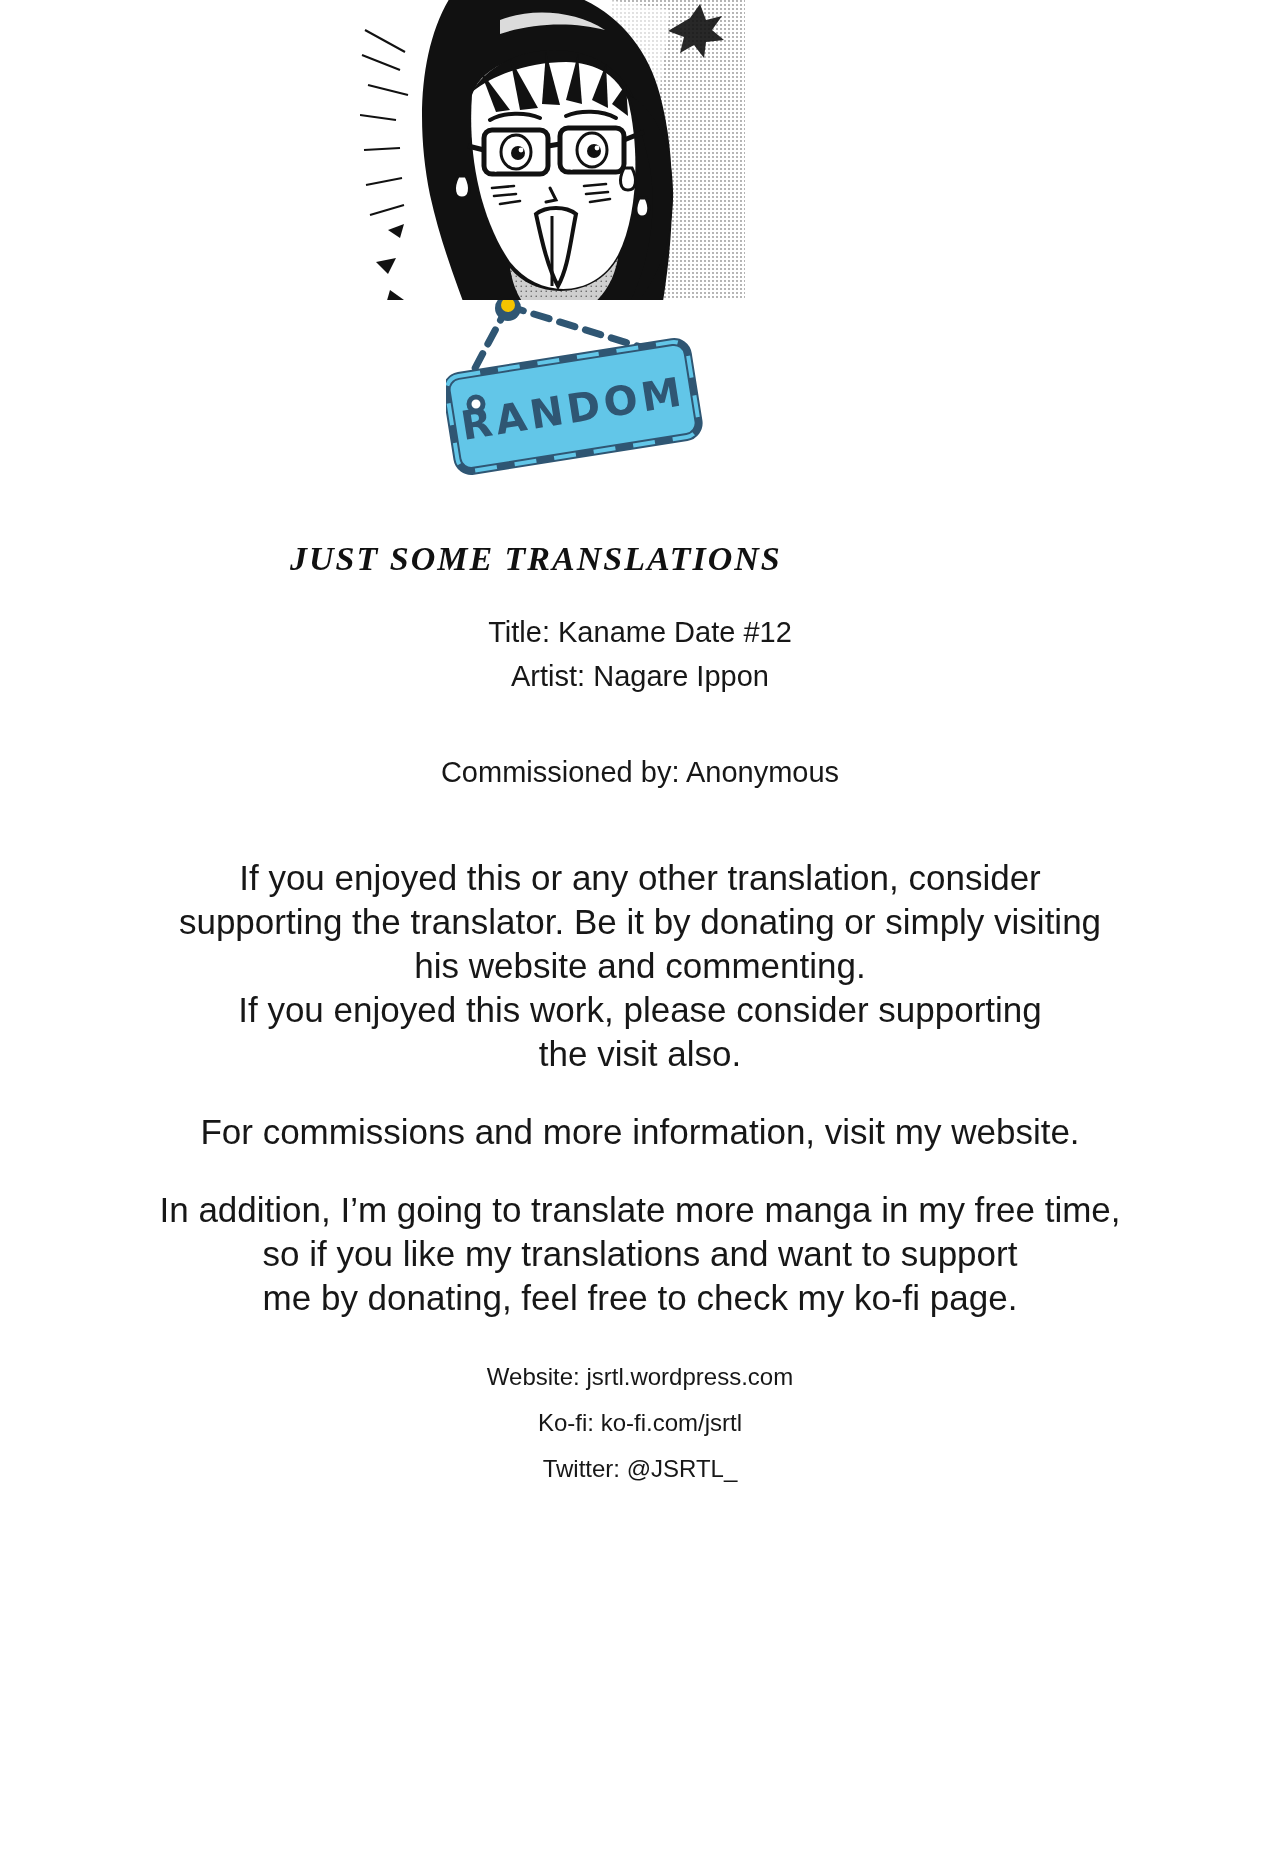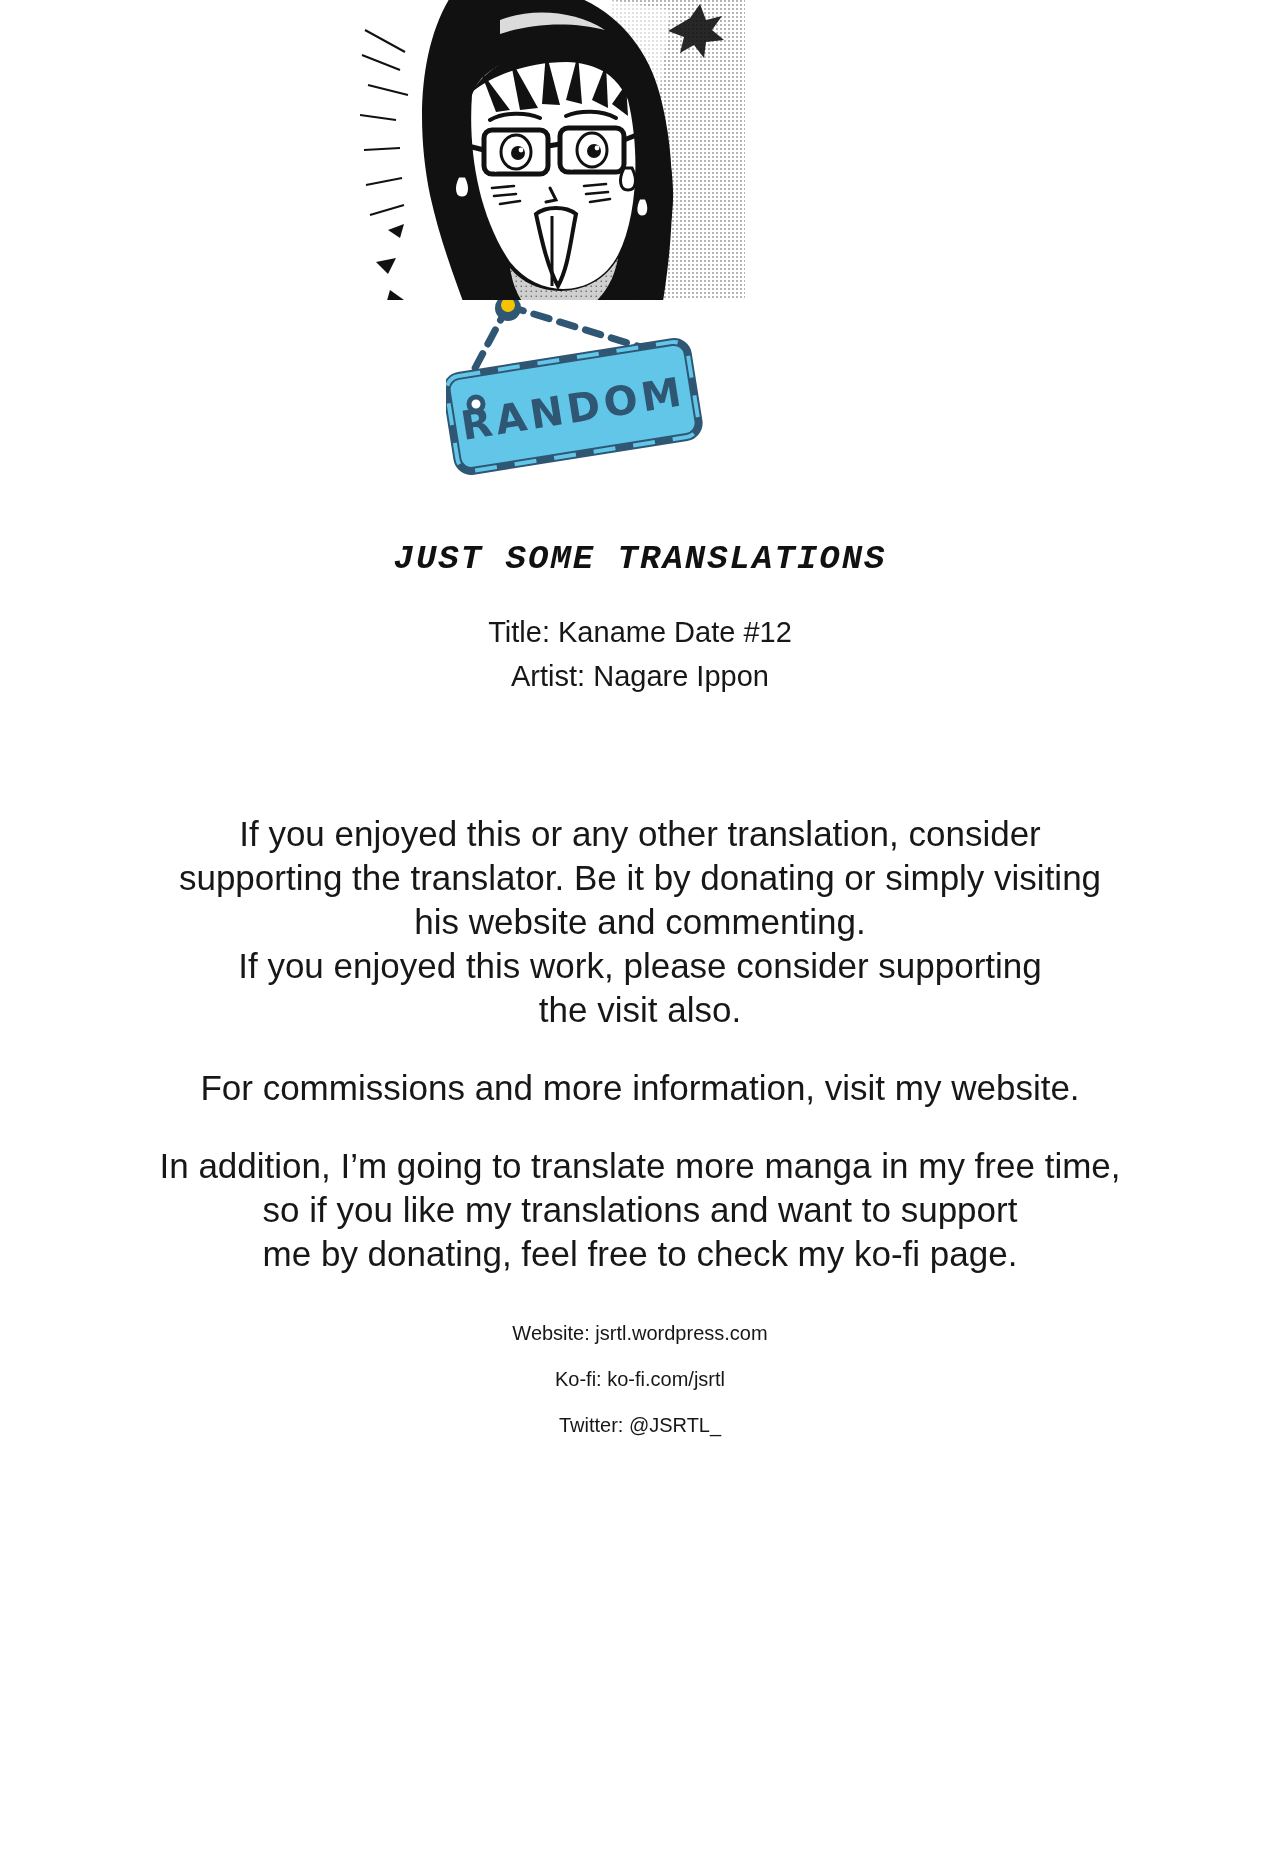--- a/index.html
+++ b/index.html
@@ -47,22 +47,21 @@
     left: 86px;
     top: 300px;
     width: 300px;
     height: 190px;
   }
   .logo-caption {
     position: absolute;
     left: -70px;
     top: 540px;
     width: 700px;
-    text-align: center;
-    font-family: Liberation Mono, monospace;
+    font-family: Liberation Serif, serif;
     font-weight: bold;
     font-size: 34px;
     letter-spacing: 2px;
     color: #111;
     font-style: italic;
     -webkit-text-stroke: 0px;
   }
 
   
   .info {
@@ -78,21 +77,21 @@
   }
   .title-line { font-size: 29px; line-height: 44px; }
   .gap-sm { height: 34px; }
   .gap-md { height: 52px; }
   .gap-lg { height: 62px; }
   .para {
     font-size: 35px;
     line-height: 44px;
     color: #171717;
   }
-  .links .line { font-size: 20px; line-height: 46px; }
+  .links .line { font-size: 24px; line-height: 46px; }
 </style>
 </head>
 <body>
 
 <div class="page">
 
   <div class="logo-block">
 
     <div class="logo-art">
       <svg width="385" height="355" viewBox="0 0 385 355" xmlns="http://www.w3.org/2000/svg">
@@ -234,20 +233,21 @@
     <div class="logo-caption">JUST SOME TRANSLATIONS</div>
   </div>
 
   <div class="info">
 
     <div class="line title-line">Title: Kaname Date #12</div>
     <div class="line title-line">Artist:  Nagare Ippon</div>
 
     <div class="gap-md"></div>
 
+    <div class="line">Commissioned by: Anonymous</div>
 
     <div class="gap-lg"></div>
 
     <div class="para">
       <div>If you enjoyed this or any other translation, consider</div>
       <div>supporting the translator. Be it by donating or simply visiting</div>
       <div>his website and commenting.</div>
       <div>If you enjoyed this work, please consider supporting</div>
       <div>the visit also.</div>
     </div>

